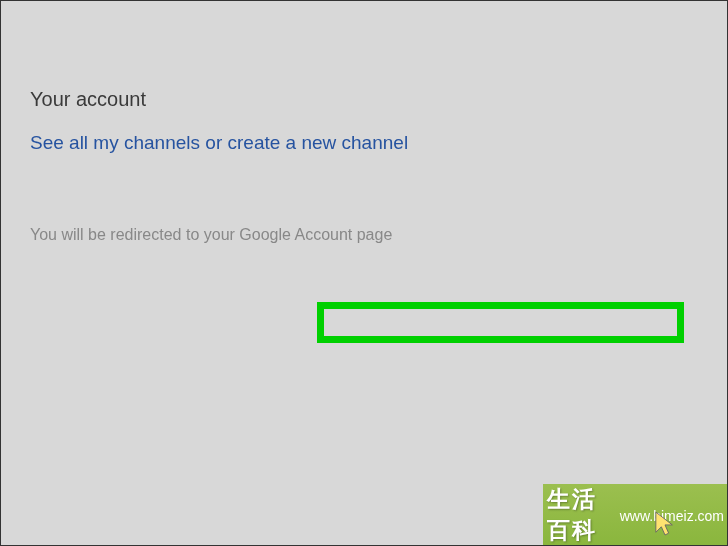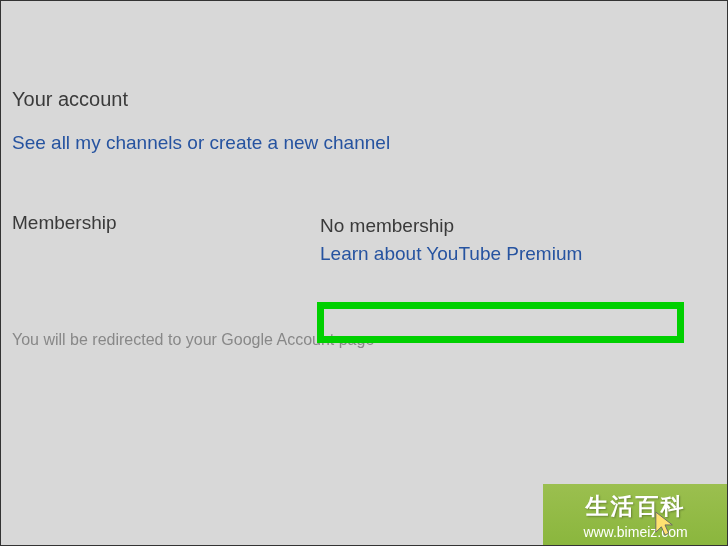--- a/index.html
+++ b/index.html
@@ -18,21 +18,21 @@
     .border-frame {
       position: absolute;
       top: 0;
       left: 0;
       width: 728px;
       height: 546px;
       border: 1px solid #333;
       pointer-events: none;
     }
     .content {
-      padding: 88px 18px 0 12px;
+      padding: 88px 18px 0 30px;
     }
     .section-title {
       font-size: 20px;
       color: #3a3a3a;
       font-weight: 400;
       margin-bottom: 18px;
     }
     .link {
       color: #2653a0;
       font-size: 19px;
@@ -86,21 +86,20 @@
       margin-top: 14px;
     }
     .watermark {
       position: absolute;
       right: 0;
       bottom: 0;
       width: 185px;
       height: 62px;
       background: linear-gradient(180deg, #9bbf4f 0%, #8ab63d 100%);
       display: flex;
-      flex-direction: column;
       align-items: center;
       justify-content: center;
       color: #fff;
       font-size: 12px;
       padding: 4px;
     }
     .watermark .cn-text {
       font-size: 23px;
       font-weight: bold;
       color: #fff;
@@ -125,27 +124,20 @@
 </head>
 <body>
 
 <div class="content">
   <h2 class="section-title">Your account</h2>
 
   <div class="links-block">
     <a class="link">See all my channels or create a new channel</a>
   </div>
 
-  <div class="row">
-    <div class="row-label">Membership</div>
-    <div class="row-value">
-      <span class="plain-text">No membership</span>
-      <a class="link">Learn about YouTube Premium</a>
-    </div>
-  </div>
 
   <div class="row account-settings-row">
     <div class="row-value">
       <span class="redirect-note">You will be redirected to your Google Account page</span>
     </div>
   </div>
 </div>
 
 <div class="highlight-box"></div>
 

